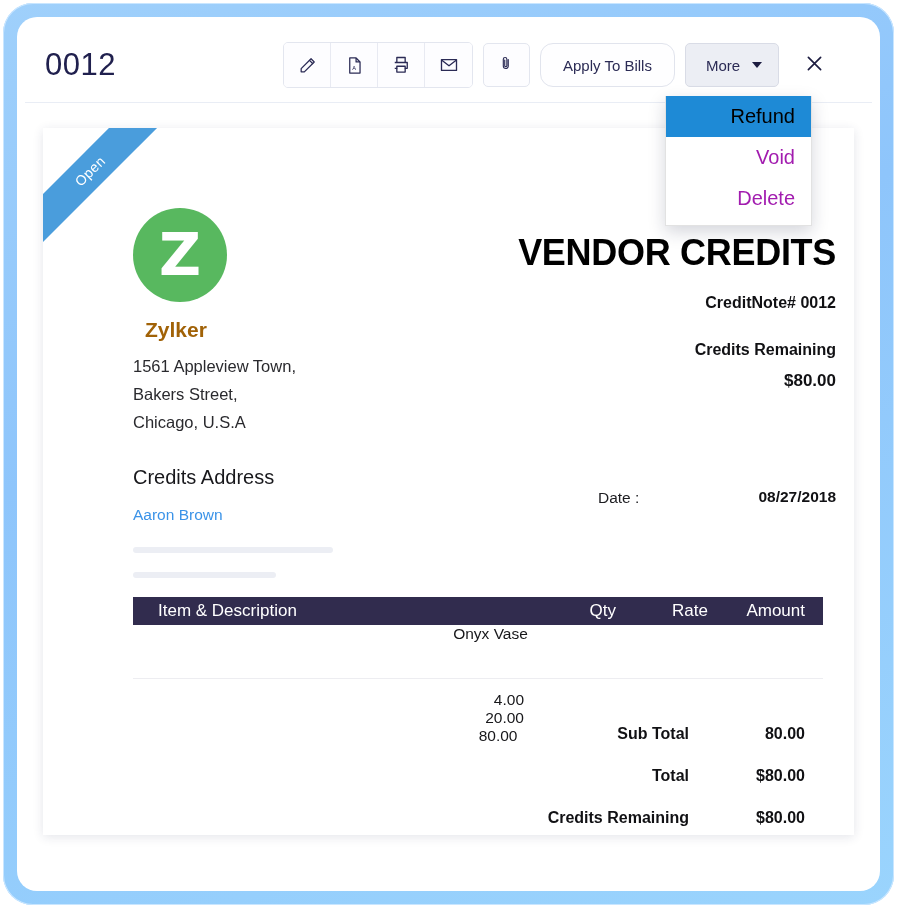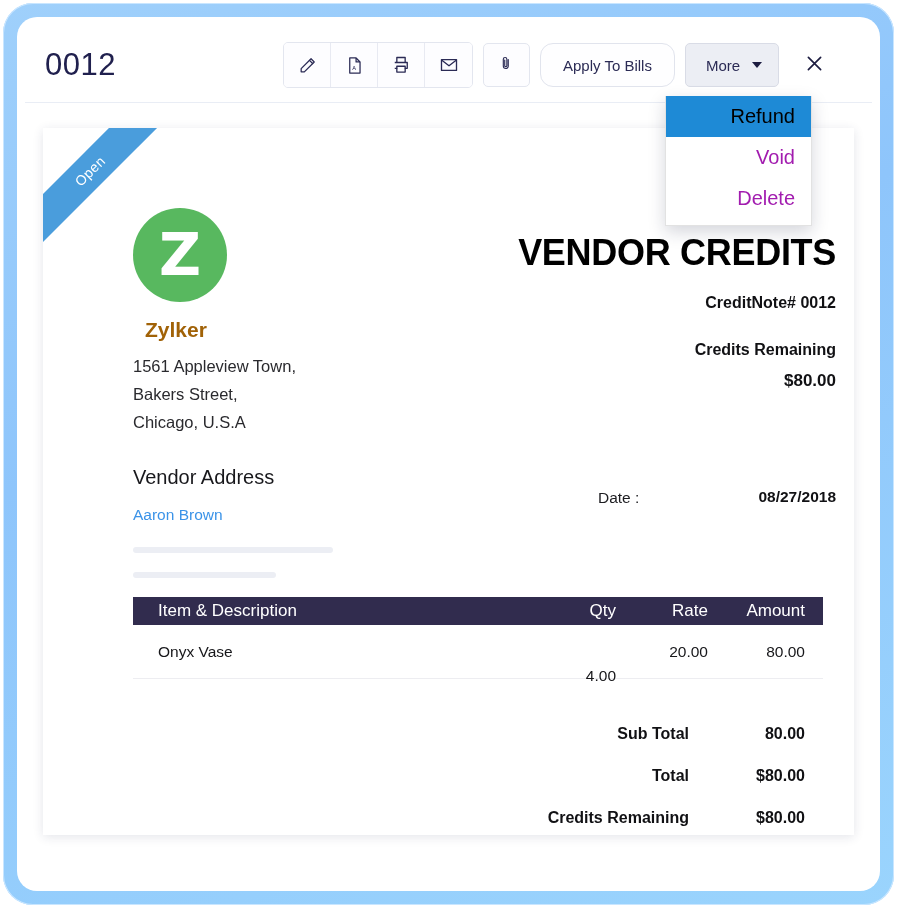--- a/index.html
+++ b/index.html
@@ -314,20 +314,21 @@
   .th-rate { width: 92px; text-align: right; }
   .th-amt { width: 115px; text-align: right; padding-right: 18px; }
 
   .trow {
     display: flex;
     height: 54px;
     align-items: center;
     font-size: 15.5px;
     color: #17171a;
     border-bottom: 1px solid #ededf1;
+    flex-direction: column;
   }
   .td-item { flex: 1; padding-left: 25px; }
   .td-qty { width: 92px; text-align: right; margin-top: 48px; }
   .td-rate { width: 92px; text-align: right; }
   .td-amt { width: 115px; text-align: right; padding-right: 18px; }
 
   
   .totals {
     position: absolute;
     left: 400px; top: 585px;
@@ -436,21 +437,21 @@
 
     <div class="logo">Z</div>
 
     <div class="company-name">Zylker</div>
     <div class="company-address">
       <div>1561 Appleview Town,</div>
       <div>Bakers Street,</div>
       <div>Chicago, U.S.A</div>
     </div>
 
-    <div class="vendor-label">Vendor Address</div>
+    <div class="vendor-label">Credits Address</div>
     <div class="vendor-name">Aaron Brown</div>
     <div class="bar bar1"></div>
     <div class="bar bar2"></div>
 
     <div class="doc-title">VENDOR CREDITS</div>
     <div class="credit-note">CreditNote# 0012</div>
     <div class="cr-label">Credits Remaining</div>
     <div class="cr-value">$80.00</div>
 
     <div class="date-label">Date :</div>

